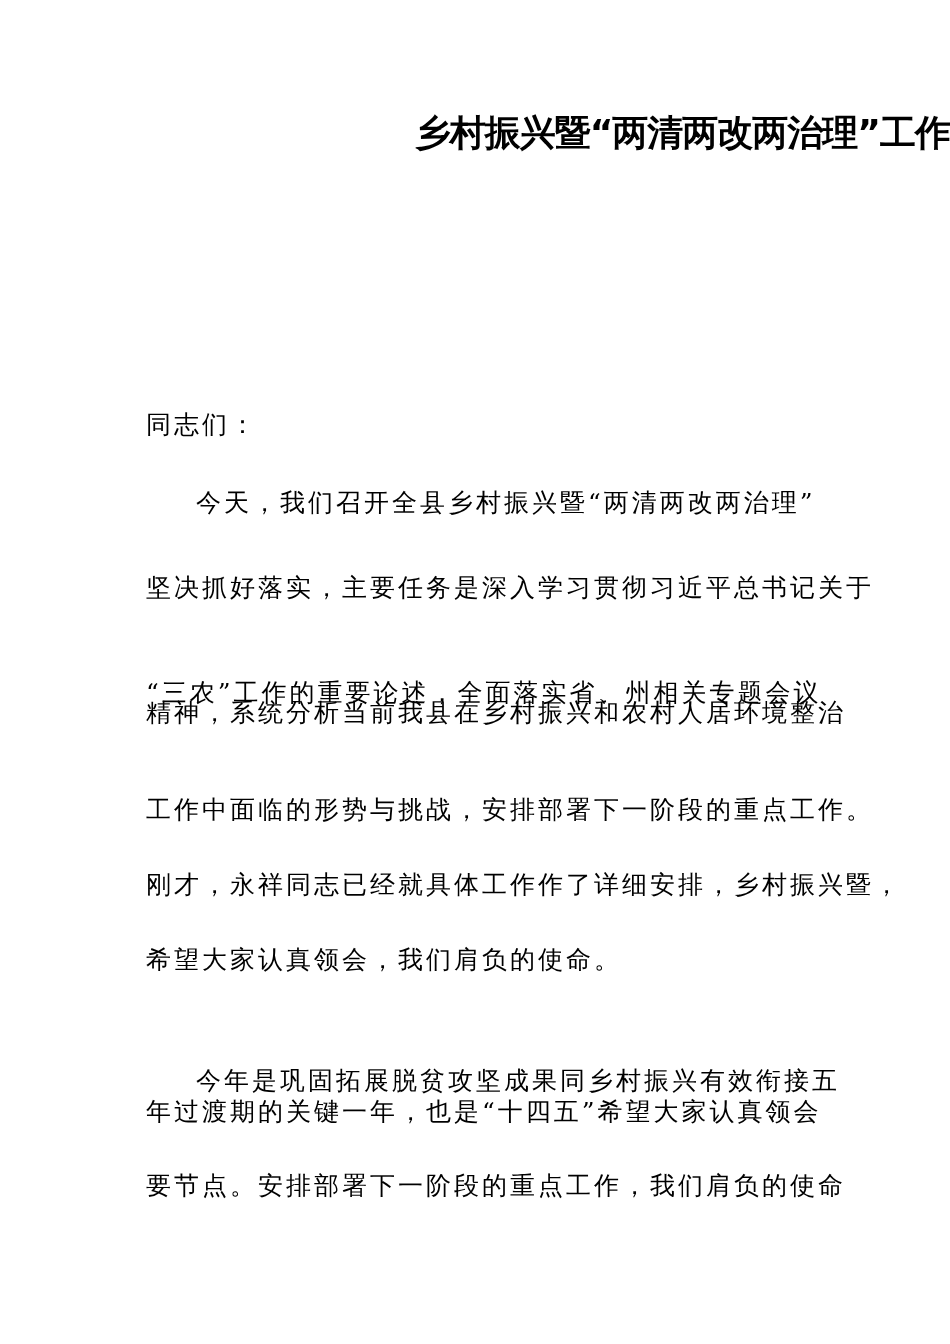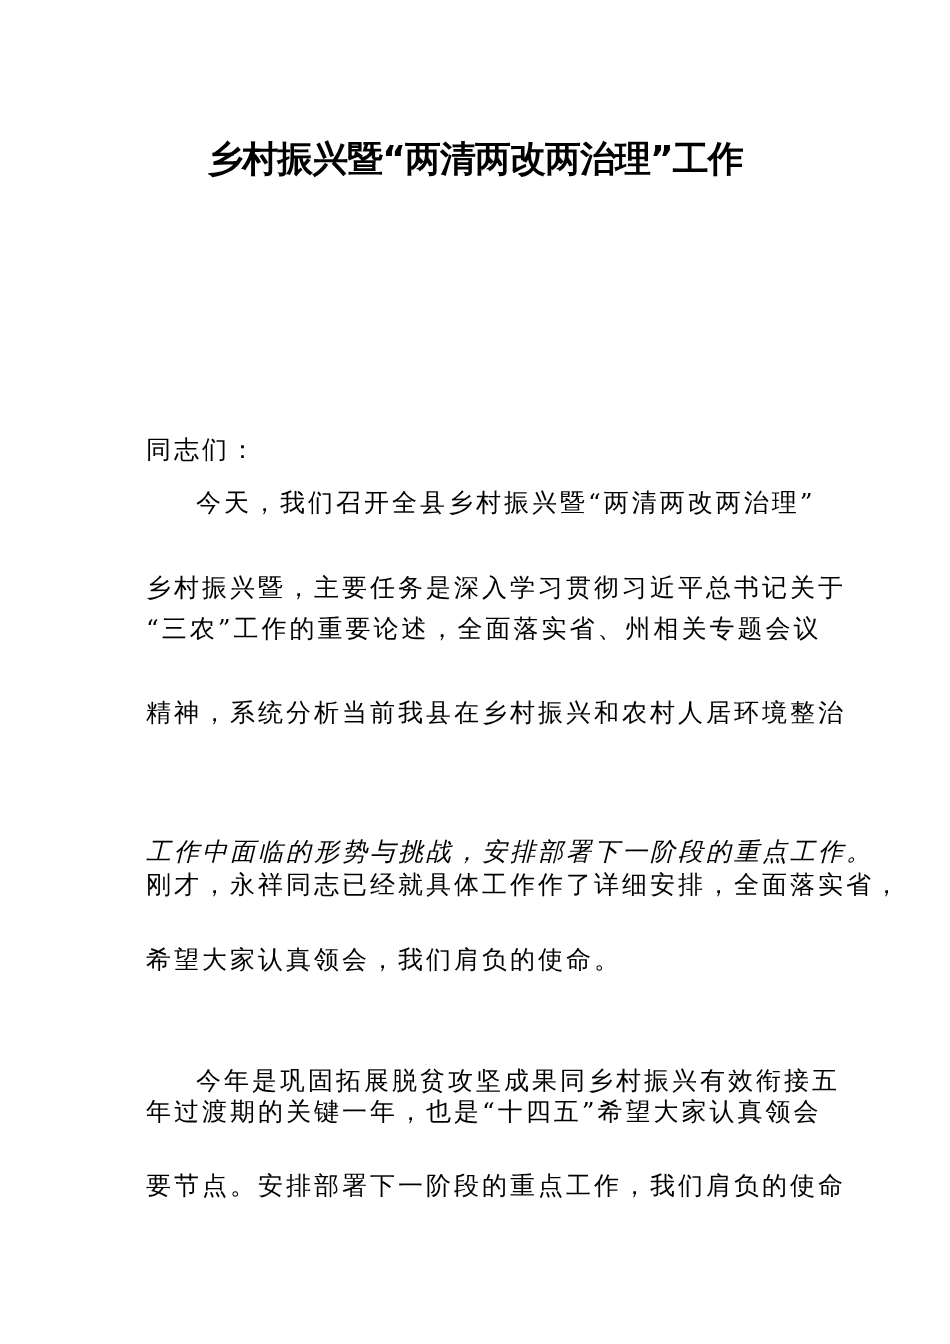--- a/index.html
+++ b/index.html
@@ -1,41 +1,41 @@
 <!DOCTYPE html>
 <html><head>
 <meta charset="utf-8">
 <style>
   html, body { margin: 0; padding: 0; background: #ffffff; }
   body { width: 950px; height: 1344px; position: relative; overflow: hidden;
          font-family: "DejaVu Sans", "Liberation Sans", sans-serif; color: #000; }
   .page { position: absolute; left: 0; top: 0; width: 950px; height: 1344px; background: #fff; }
   .title { position: absolute; left: 0; width: 950px; text-align: center;
            font-size: 36px; font-weight: bold; letter-spacing: -1px; line-height: 40px; white-space: nowrap; }
-  .title-1 { top: 139px; }
+  .title-1 { top: 113px; text-align: right; }
   .title-2 { top: 270px; }
   .line { position: absolute; left: 146px; width: 660px; font-size: 25px; line-height: 30px;
           white-space: nowrap; letter-spacing: 3px; font-family: "DejaVu Serif", "Liberation Serif", serif; }
   .indent { left: 196px; }
 </style>
 </head>
 <body>
 
 <div class="page">
   <div class="title title-1">乡村振兴暨“两清两改两治理”工作</div>
 
-  <div class="line" style="top:435px;">同志们：</div>
+  <div class="line" style="top:410px;">同志们：</div>
 
   <div>
     <div class="line indent" style="top:488px;">今天，我们召开全县乡村振兴暨“两清两改两治理”</div>
-    <div class="line" style="top:573px;">乡村振兴暨，主要任务是深入学习贯彻习近平总书记关于</div>
-    <div class="line" style="top:614px;">“三农”工作的重要论述，全面落实省、州相关专题会议</div>
+    <div class="line" style="top:573px;">坚决抓好落实，主要任务是深入学习贯彻习近平总书记关于</div>
+    <div class="line" style="top:678px;">“三农”工作的重要论述，全面落实省、州相关专题会议</div>
     <div class="line" style="top:698px;">精神，系统分析当前我县在乡村振兴和农村人居环境整治</div>
-    <div class="line" style="top:837px;font-style:italic;">工作中面临的形势与挑战，安排部署下一阶段的重点工作。</div>
-    <div class="line" style="top:870px;">刚才，永祥同志已经就具体工作作了详细安排，全面落实省，</div>
+    <div class="line" style="top:795px;">工作中面临的形势与挑战，安排部署下一阶段的重点工作。</div>
+    <div class="line" style="top:870px;">刚才，永祥同志已经就具体工作作了详细安排，乡村振兴暨，</div>
     <div class="line" style="top:945px;">希望大家认真领会，我们肩负的使命。</div>
   </div>
 
   <div>
     <div class="line indent" style="top:1066px;">今年是巩固拓展脱贫攻坚成果同乡村振兴有效衔接五</div>
     <div class="line" style="top:1097px;">年过渡期的关键一年，也是“十四五”希望大家认真领会</div>
     <div class="line" style="top:1171px;">要节点。安排部署下一阶段的重点工作，我们肩负的使命</div>
   </div>
 </div>
 

